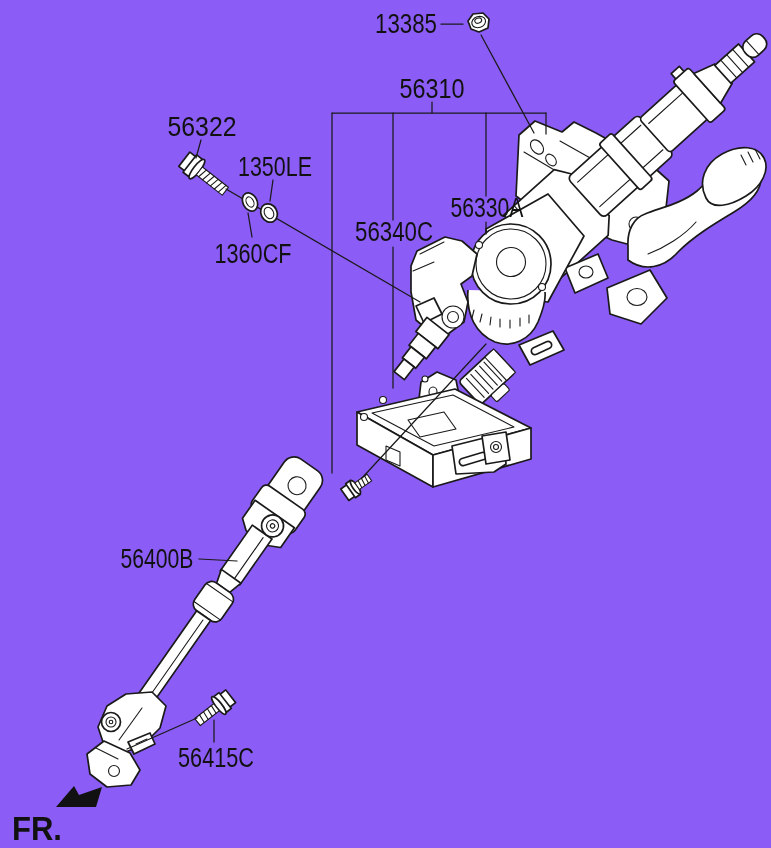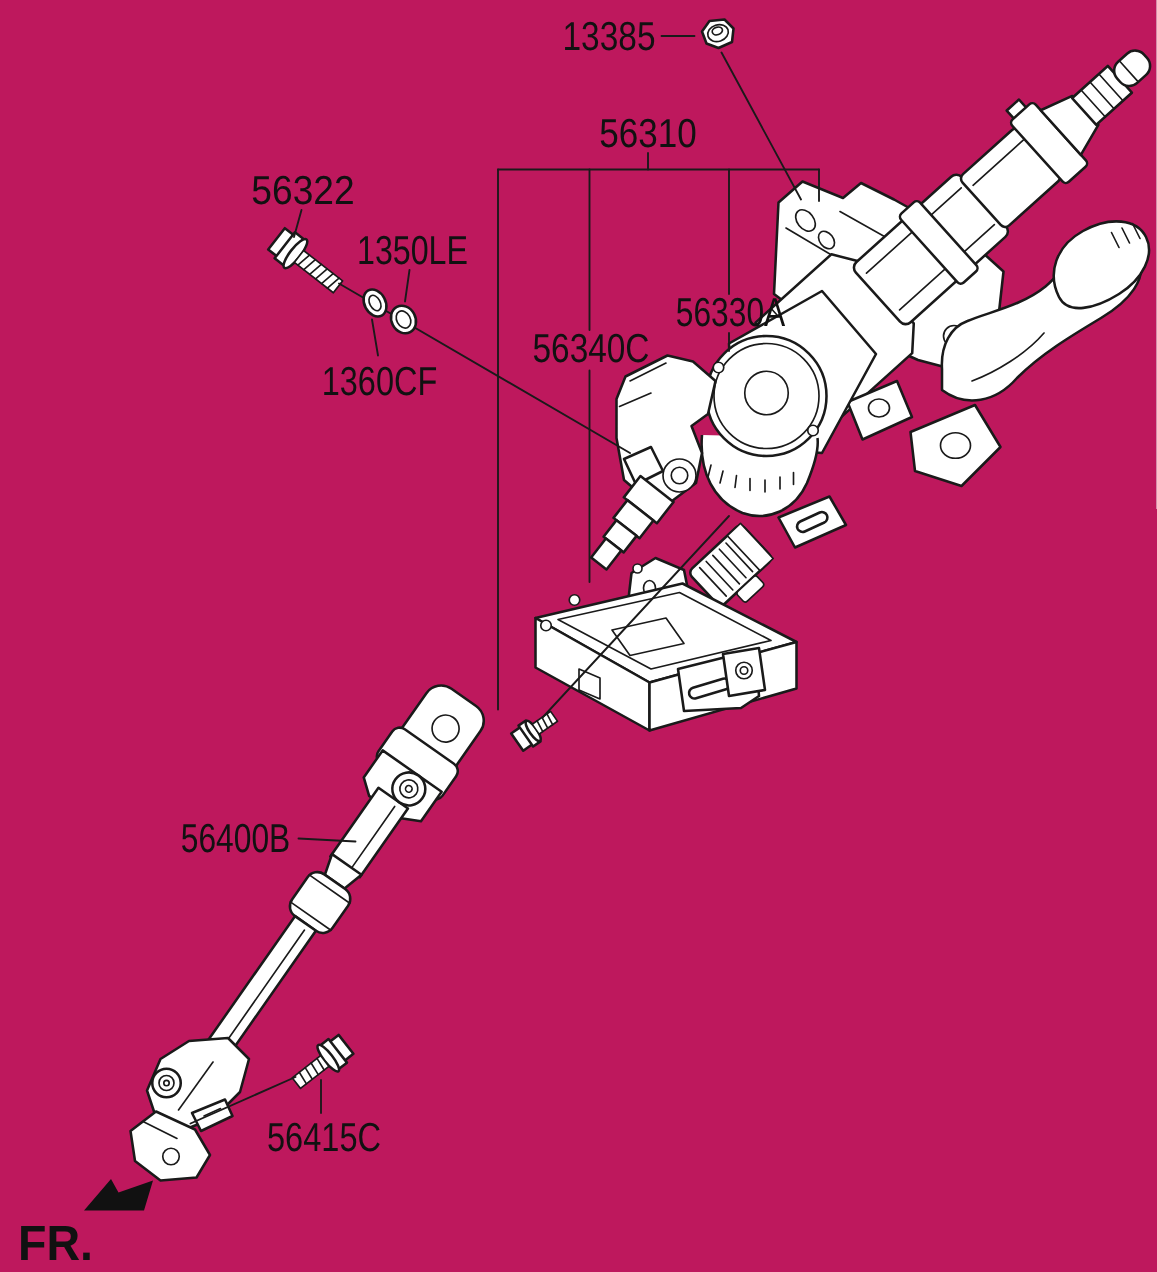--- a/index.html
+++ b/index.html
@@ -1,16 +1,16 @@
 <!DOCTYPE html>
 <html><head>
 <meta charset="utf-8">
 <style>
   html,body{margin:0;padding:0;background:#e8e8e8;}
-  .stage{position:relative;width:771px;height:848px;background:#be185d;margin:0 auto;overflow:hidden;}
+  .stage{position:relative;width:771px;height:848px;background:#8b5cf6;margin:0 auto;overflow:hidden;}
   svg{display:block;}
   .outline{fill:#ffffff;stroke:#1a1a1a;stroke-width:1.7;stroke-linejoin:round;}
   .detail{fill:none;stroke:#1a1a1a;stroke-width:1.1;stroke-linejoin:round;stroke-linecap:round;}
   .detail-f{fill:#ffffff;stroke:#1a1a1a;stroke-width:1.1;stroke-linejoin:round;}
   .leader{fill:none;stroke:#1a1a1a;stroke-width:1.25;stroke-linecap:round;}
   .slot{fill:none;stroke:#1a1a1a;stroke-width:9;stroke-linecap:round;}
   .slot-in{fill:none;stroke:#ffffff;stroke-width:5.5;stroke-linecap:round;}
   .plabel{font-family:"Liberation Sans",sans-serif;font-size:27px;fill:#111111;}
   .frlabel{font-family:"Liberation Sans",sans-serif;font-size:33px;font-weight:bold;fill:#111111;}
 </style>

